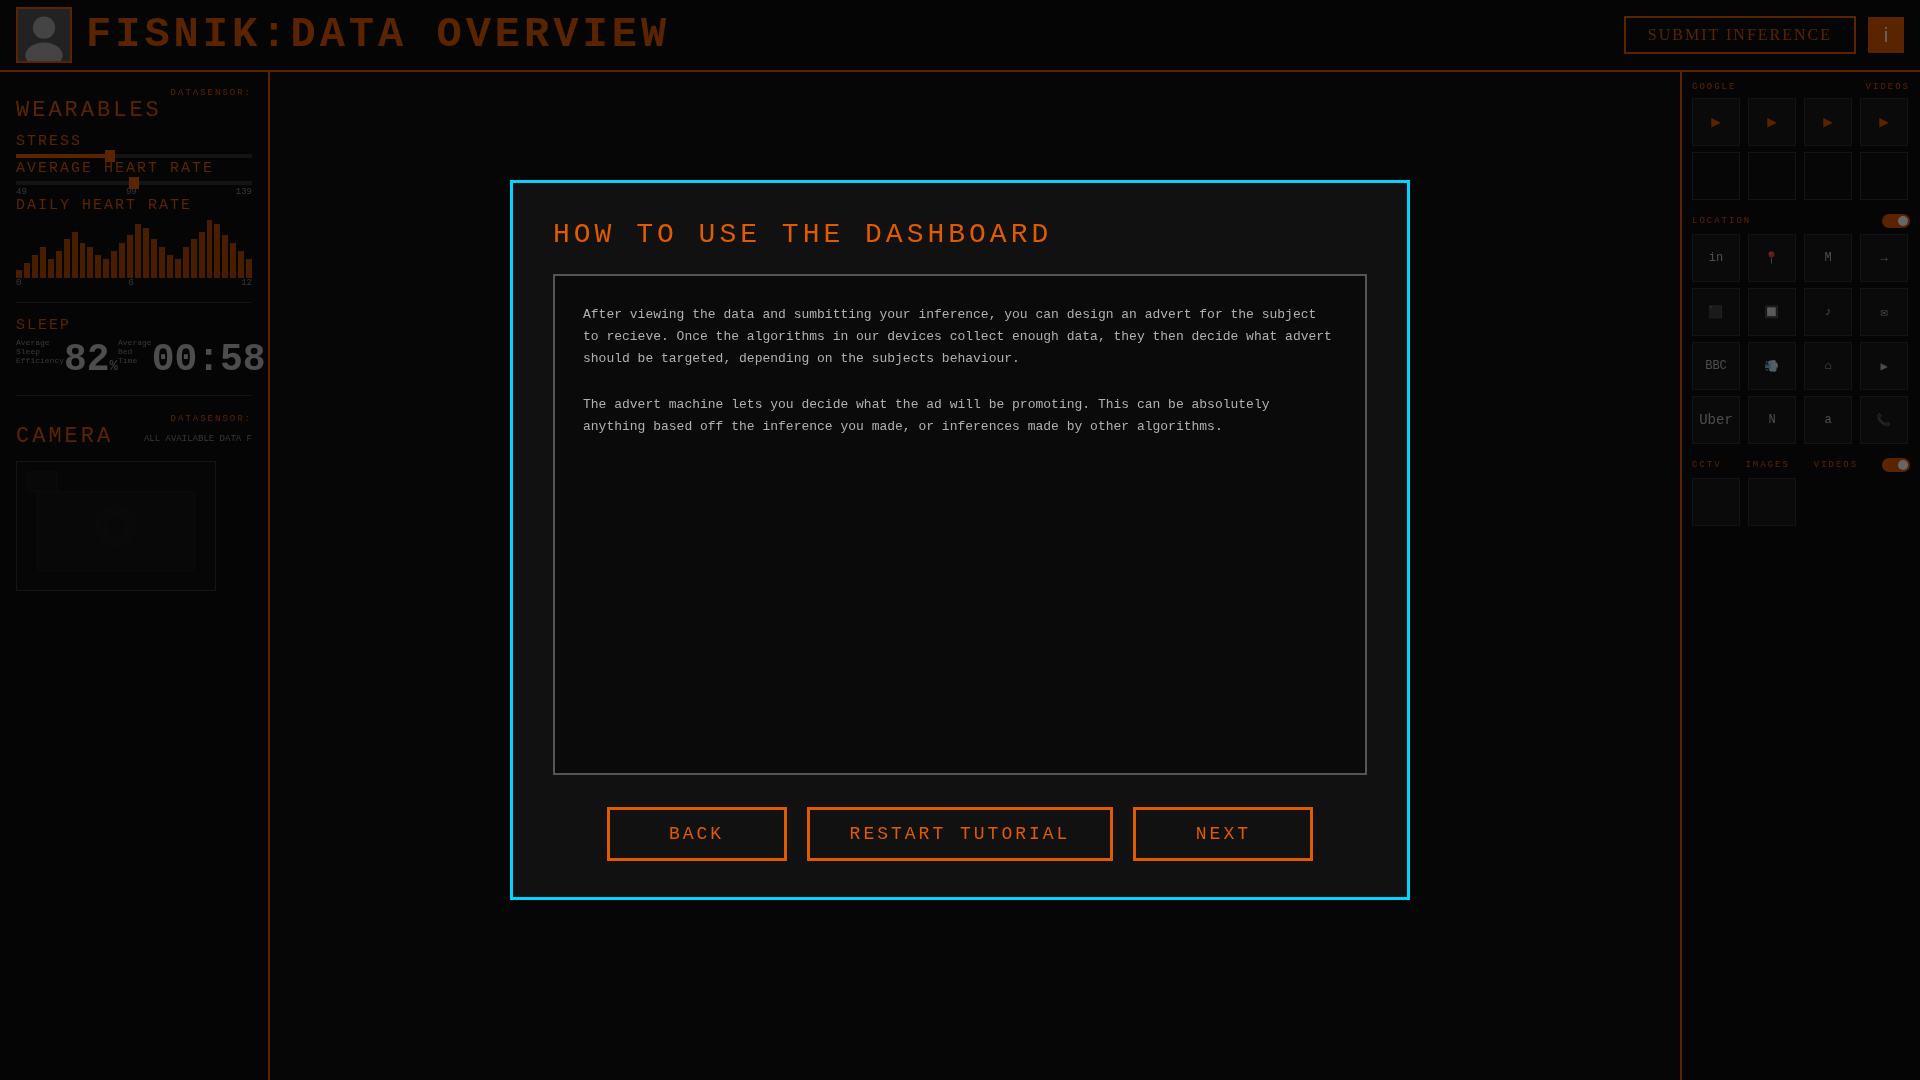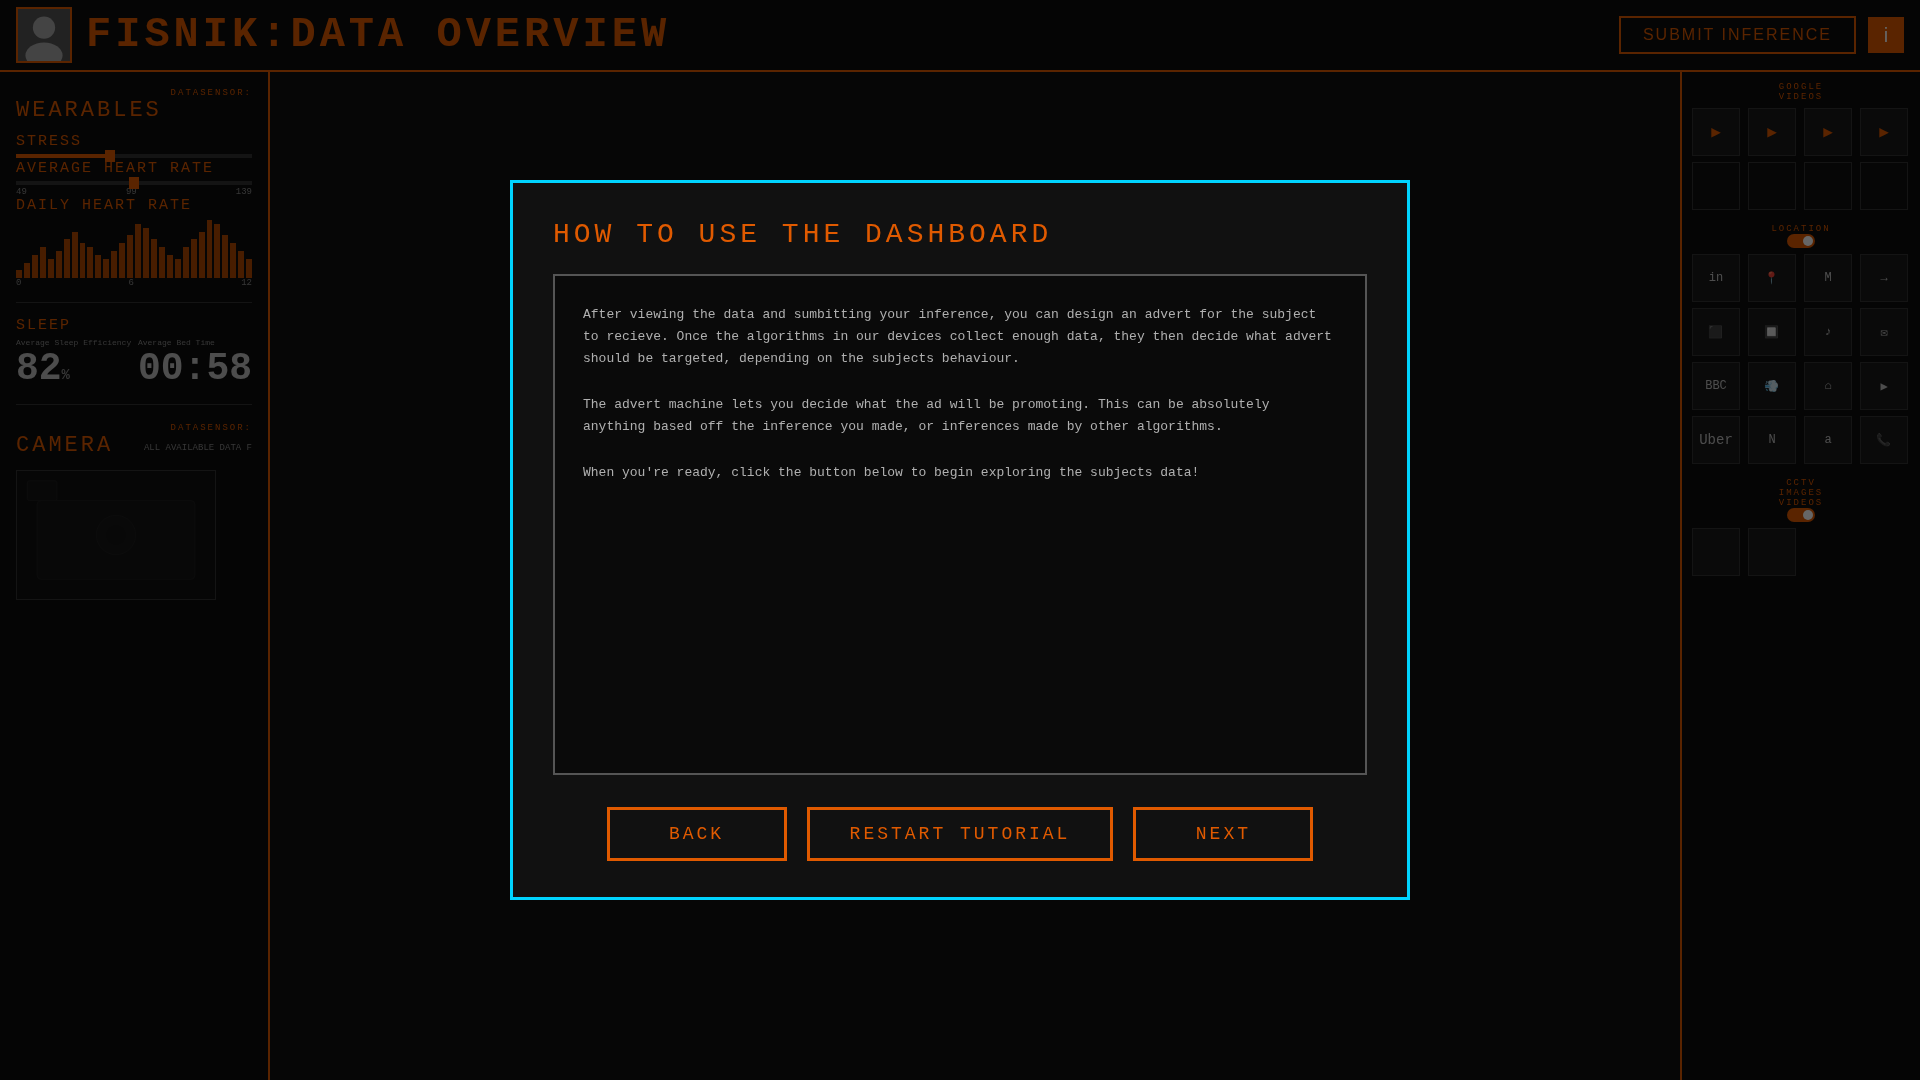--- a/index.html
+++ b/index.html
@@ -40,21 +40,21 @@
       color: #e05a00;
       letter-spacing: 4px;
       text-transform: uppercase;
       margin-left: 14px;
       flex: 1;
     }
     #submit-inference-btn {
       background: transparent;
       border: 2px solid #e05a00;
       color: #e05a00;
-      font-family: Liberation Sans, sans-serif;
+      font-family: Liberation Serif, serif;
       font-size: 16px;
       letter-spacing: 2px;
       padding: 8px 22px;
       cursor: pointer;
       text-transform: uppercase;
       margin-right: 12px;
     }
     #menu-btn {
       width: 36px; height: 36px;
       background: #e05a00;
@@ -139,21 +139,21 @@
       width: 100%;
       height: 1px;
       background: #333;
       margin: 14px 0;
     }
     .sleep-row {
       display: flex;
       justify-content: space-between;
       margin-top: 4px;
     }
-    .sleep-col { display: flex; flex-direction: column; }
+    .sleep-col { display: flex; flex-direction: row; }
     .sleep-sublabel { font-size: 8px; color: #888; }
     .sleep-value { font-size: 38px; color: #c0c0c0; font-weight: bold; }
     .sleep-unit { font-size: 14px; color: #888; }
 
     
     #camera-section {
       margin-top: 18px;
     }
     .camera-thumb {
       width: 200px; height: 130px;
@@ -181,21 +181,20 @@
     .rp-section { margin-bottom: 14px; }
     .rp-label {
       font-size: 9px;
       color: #e05a00;
       letter-spacing: 2px;
       text-transform: uppercase;
       margin-bottom: 6px;
       display: flex;
       justify-content: space-between;
       align-items: center;
-      flex-direction: column;
     }
     .toggle-dot {
       width: 28px; height: 14px;
       background: #e05a00;
       border-radius: 7px;
       position: relative;
     }
     .toggle-dot::after {
       content: '';
       position: absolute;
@@ -484,21 +483,20 @@
     </div>
   </div>
 </div>
 
 <div id="modal-overlay">
   <div id="modal">
     <div id="modal-title">HOW TO USE THE DASHBOARD</div>
     <div id="modal-content-box">
       <div class="modal-paragraph">After viewing the data and sumbitting your inference, you can design an advert for the subject to recieve. Once the algorithms in our devices collect enough data, they then decide what advert should be targeted, depending on the subjects behaviour.</div>
       <div class="modal-paragraph">The advert machine lets you decide what the ad will be promoting. This can be absolutely anything based off the inference you made, or inferences made by other algorithms.</div>
-      <div class="modal-paragraph">When you're ready, click the button below to begin exploring the subjects data!</div>
     </div>
     <div class="modal-buttons">
       <button class="modal-btn">BACK</button>
       <button class="modal-btn">RESTART TUTORIAL</button>
       <button class="modal-btn">NEXT</button>
     </div>
   </div>
 </div>
 
 </body></html>

